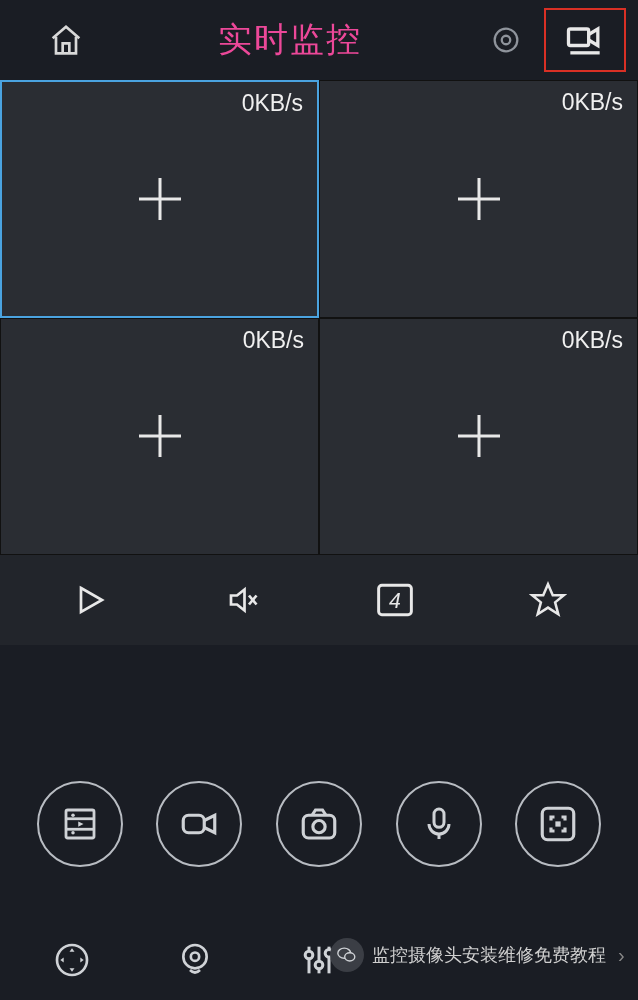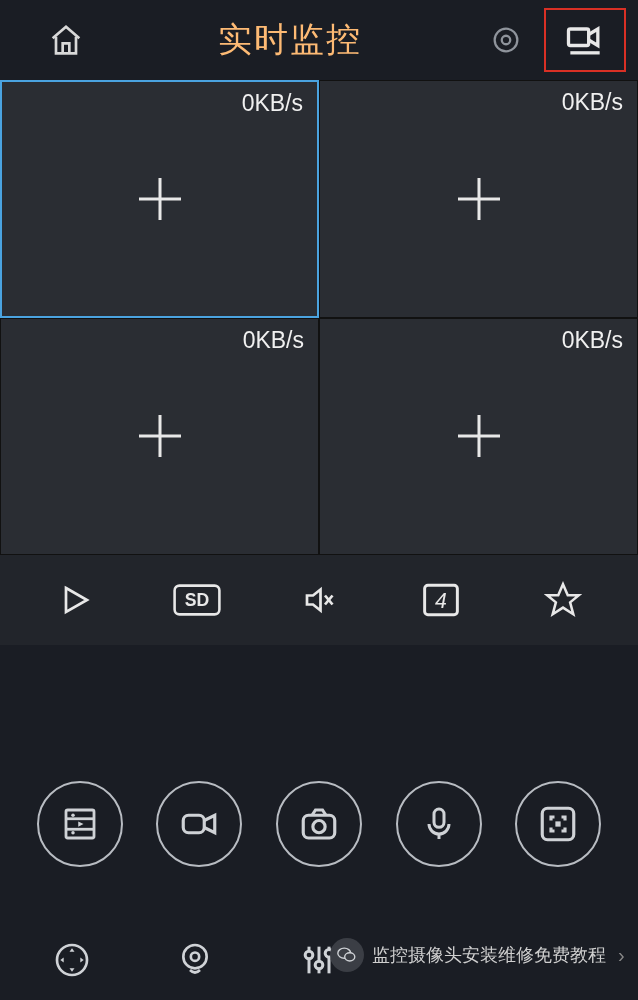--- a/index.html
+++ b/index.html
@@ -13,21 +13,21 @@
     position: relative;
   }
   
   .header {
     height: 80px;
     display: flex;
     align-items: center;
     padding: 0 12px;
   }
   .header .home { width: 48px; margin-left: 34px; }
-  .header .title { flex: 1; text-align: center; font-size: 34px; font-weight: 400; letter-spacing: 2px; color:#fdba74;}
+  .header .title { flex: 1; text-align: center; font-size: 34px; font-weight: 400; letter-spacing: 2px; color:#ec4899;}
   .header .right { display: flex; align-items: center; gap: 12px; }
   .gear { width: 40px; height: 40px; display:flex; align-items:center; justify-content:center; }
   .cam-highlight {
     width: 82px; height: 64px;
     border: 2px solid #d93025;
     display: flex; align-items:center; justify-content:center;
     margin-left: 6px;
   }
   
   .grid {
@@ -180,26 +180,20 @@
   </div>
 </div>
 
 <div class="controls">
   <div class="ctrl">
     <svg width="36" height="36" viewBox="0 0 24 24" fill="none" stroke="#e8e8e8" stroke-width="1.8">
       <polygon points="6,4 20,12 6,20"></polygon>
     </svg>
   </div>
   <div class="ctrl">
-    <svg width="48" height="36" viewBox="0 0 30 20" fill="none" stroke="#e8e8e8" stroke-width="1.6">
-      <rect x="1" y="1" width="28" height="18" rx="3"></rect>
-      <text x="15" y="14" text-anchor="middle" fill="#e8e8e8" stroke="none" font-size="11" font-family="Arial" font-weight="bold">SD</text>
-    </svg>
-  </div>
-  <div class="ctrl">
     <svg width="42" height="36" viewBox="0 0 24 24" fill="none" stroke="#e8e8e8" stroke-width="1.8">
       <path d="M4 9 H8 L13 5 V19 L8 15 H4 Z"></path>
       <line x1="16" y1="9" x2="21" y2="15"></line>
       <line x1="21" y1="9" x2="16" y2="15"></line>
     </svg>
   </div>
   <div class="ctrl">
     <svg width="40" height="36" viewBox="0 0 24 22" fill="none" stroke="#e8e8e8" stroke-width="1.8">
       <rect x="2" y="2" width="20" height="18" rx="2"></rect>
       <text x="12" y="16" text-anchor="middle" fill="#e8e8e8" stroke="none" font-size="13" font-family="Arial" font-style="italic">4</text>

